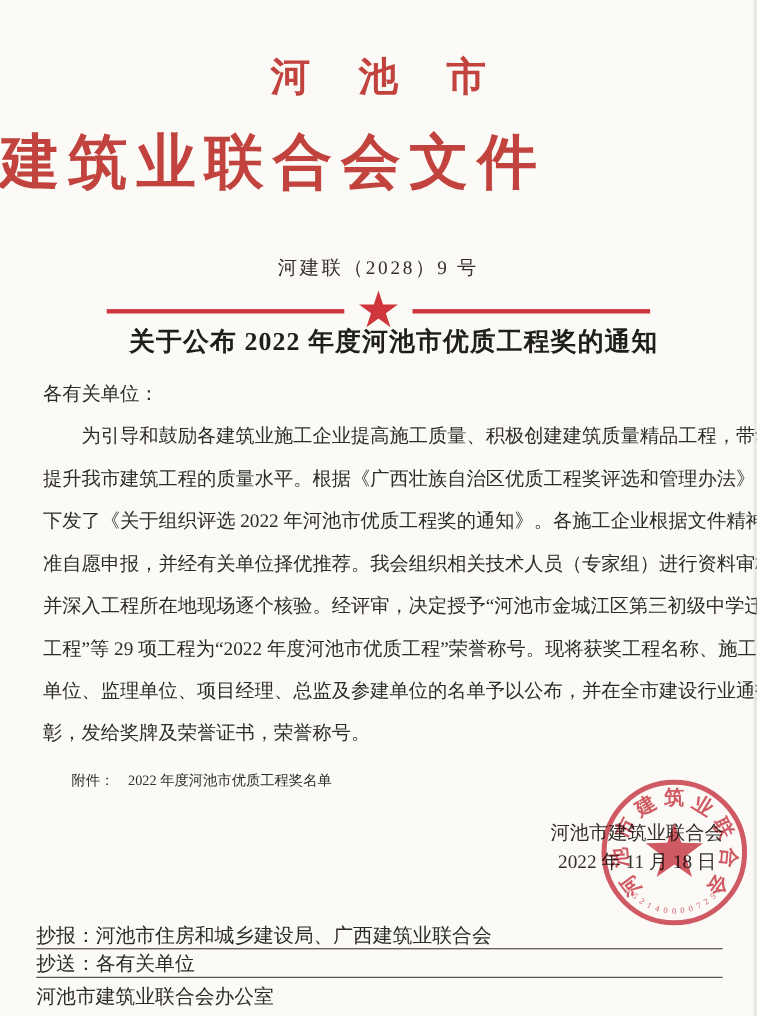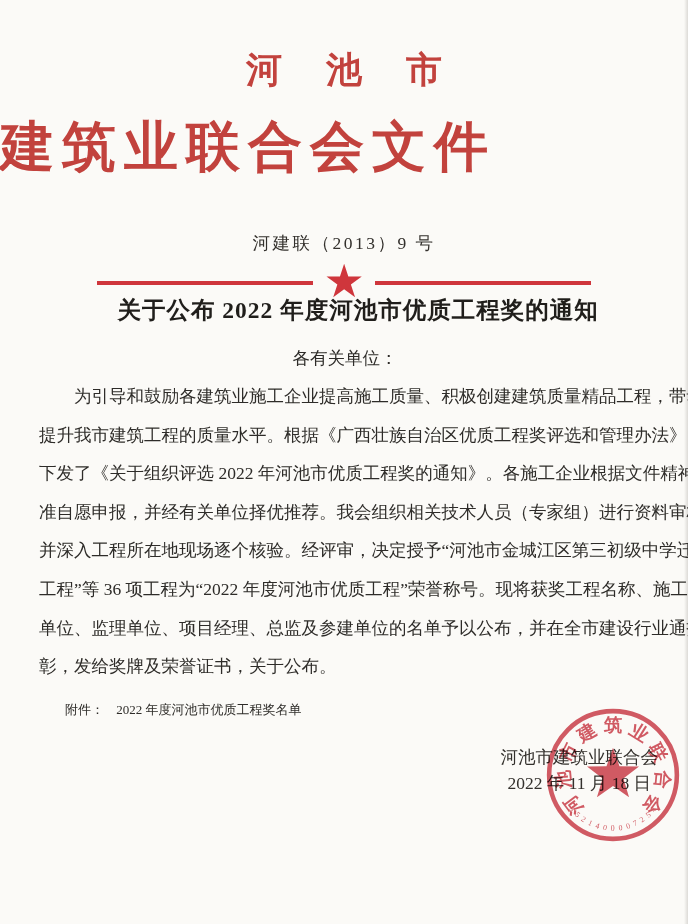--- a/index.html
+++ b/index.html
@@ -48,21 +48,21 @@
   }
 
   .doc-title {
     position:absolute; top:294px; left:0; right:0;
     text-align:center; font-size:23.5px; font-weight:700;
     color:#201e1b; letter-spacing:1px;padding-left:28px;
   }
 
   
   .body-block { position:absolute; top:339px; left:39px; right:37px; font-size:17.5px; }
-  .salutation { line-height:38px;text-align:center; }
+  .salutation { line-height:38px; }
   .bline {
     line-height:38.6px;
     text-align:justify; text-align-last:justify;
     white-space:nowrap; 
   }
   .bline.indent { text-indent:2em; }
   .bline.last { text-align-last:left; white-space:normal; }
 
   .attachment { position:absolute; top:696px; left:39px; font-size:13px; line-height:28px; }
   .attachment .att-label { margin-left:2em; }
@@ -91,40 +91,40 @@
 </head>
 <body>
 
 <div id="page" style="--red-head: #c2423d; --red-line: #cf363c; --red-stamp: #d04a55;">
   <div class="edge-right"></div>
 
   <div class="org-small"><span>河池市</span></div>
 
   <div class="org-large"><span>建筑业联合会文件</span></div>
 
-  <div class="doc-number">河建联（2013）9 号</div>
+  <div class="doc-number">河建联（2028）9 号</div>
 
   <div class="divider">
     <span class="rule"></span>
     <span class="star">★</span>
     <span class="rule"></span>
   </div>
 
   <div class="doc-title">关于公布 2022 年度河池市优质工程奖的通知</div>
 
   <div class="body-block">
     <div class="salutation">各有关单位：</div>
     <div class="bline indent">为引导和鼓励各建筑业施工企业提高施工质量、积极创建建筑质量精品工程，带动和</div>
     <div class="bline">提升我市建筑工程的质量水平。根据《广西壮族自治区优质工程奖评选和管理办法》，我会</div>
     <div class="bline">下发了《关于组织评选 2022 年河池市优质工程奖的通知》。各施工企业根据文件精神和标</div>
     <div class="bline">准自愿申报，并经有关单位择优推荐。我会组织相关技术人员（专家组）进行资料审核，</div>
     <div class="bline">并深入工程所在地现场逐个核验。经评审，决定授予“河池市金城江区第三初级中学迁建</div>
-    <div class="bline">工程”等 36 项工程为“2022 年度河池市优质工程”荣誉称号。现将获奖工程名称、施工</div>
+    <div class="bline">工程”等 29 项工程为“2022 年度河池市优质工程”荣誉称号。现将获奖工程名称、施工</div>
     <div class="bline">单位、监理单位、项目经理、总监及参建单位的名单予以公布，并在全市建设行业通报表</div>
-    <div class="bline last">彰，发给奖牌及荣誉证书，关于公布。</div>
+    <div class="bline last">彰，发给奖牌及荣誉证书，荣誉称号。</div>
   </div>
 
   <div class="attachment">
     <span class="att-label">附件：</span>
     <span class="att-text">2022 年度河池市优质工程奖名单</span>
   </div>
 
   <div class="signature">
     <div>河池市建筑业联合会</div>
     <div>2022 年 11 月 18 日</div>
@@ -156,13 +156,24 @@
           <text x="80" y="141" text-anchor="middle" fill="currentColor" transform="rotate(8.333333333333336 80 80)">0</text>
           <text x="80" y="141" text-anchor="middle" fill="currentColor" transform="rotate(16.66666666666667 80 80)">4</text>
           <text x="80" y="141" text-anchor="middle" fill="currentColor" transform="rotate(25 80 80)">1</text>
           <text x="80" y="141" text-anchor="middle" fill="currentColor" transform="rotate(33.33333333333334 80 80)">2</text>
           <text x="80" y="141" text-anchor="middle" fill="currentColor" transform="rotate(41.66666666666667 80 80)">5</text>
           <text x="80" y="141" text-anchor="middle" fill="currentColor" transform="rotate(50 80 80)">3</text>
         </g>
     </svg>
   </div>
 
+  <div class="footer">
+    <div class="frow">
+      <span>抄报：</span><span>河池市住房和城乡建设局、广西建筑业联合会</span>
+    </div>
+    <div class="frow">
+      <span>抄送：</span><span>各有关单位</span>
+    </div>
+    <div class="frow no-line">
+      <span>河池市建筑业联合会办公室</span>
+    </div>
+  </div>
 </div>
 
 </body></html>

